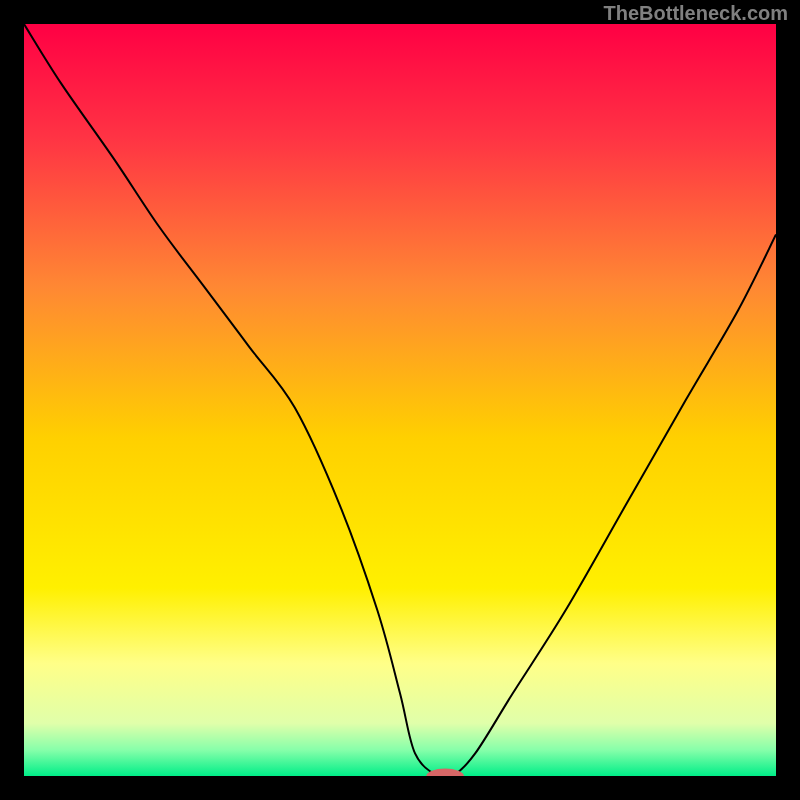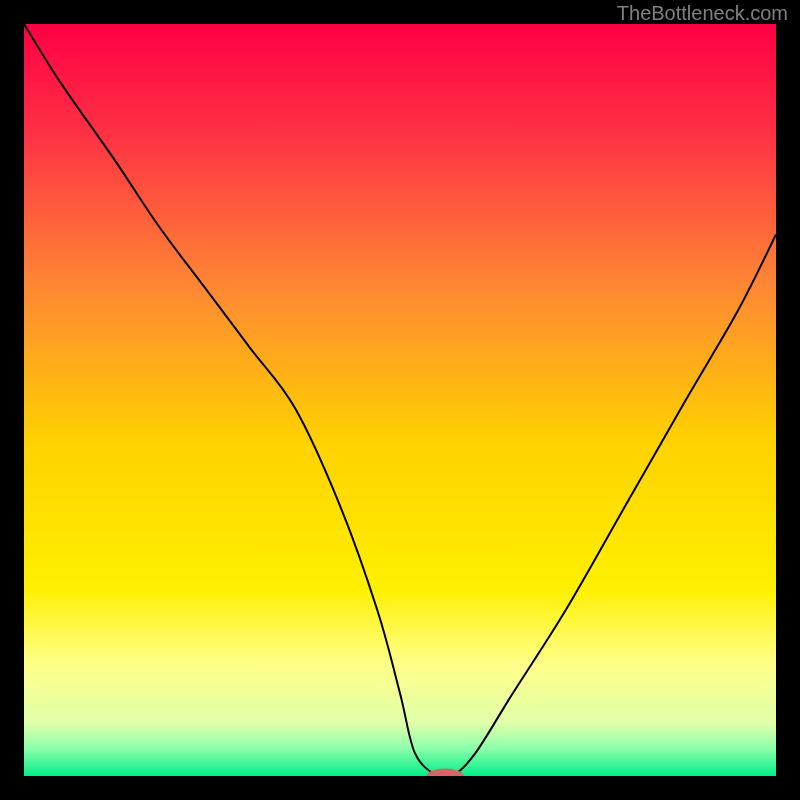--- a/index.html
+++ b/index.html
@@ -10,21 +10,21 @@
     background: #000;
     overflow: hidden;
   }
   .attribution {
     position: absolute;
     top: 2px;
     right: 12px;
     color: #808080;
     font-family: Arial, Helvetica, sans-serif;
     font-size: 20px;
-    font-weight: 400;
+    font-weight: 700;
     z-index: 10;
   }
   .plot-frame {
     position: absolute;
     left: 24px;
     top: 24px;
     width: 752px;   
     height: 752px;
     background: #000;
   }

